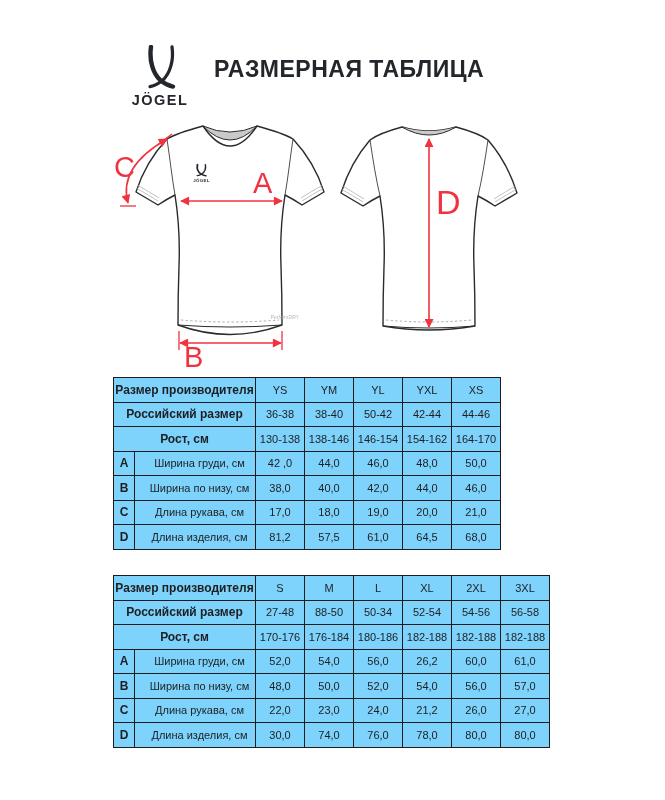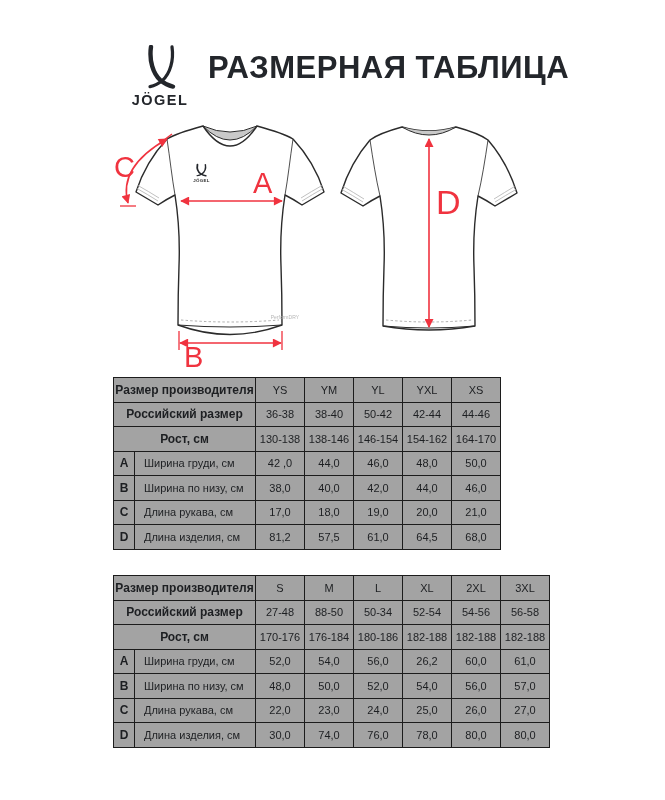--- a/index.html
+++ b/index.html
@@ -11,22 +11,22 @@
 
   
   .logo-mark{position:absolute;left:147px;top:45px;width:29px;height:44px;}
   .logo-word{
     position:absolute;left:126px;top:92px;width:68px;text-align:center;
     font-weight:bold;font-size:14.5px;letter-spacing:1.5px;color:#23262b;
   }
 
   
   .page-title{
-    position:absolute;left:208px;top:50px;margin:0;
-    font-size:31px;font-weight:bold;letter-spacing:0.5px;color:#23262b;white-space:nowrap;
+    position:absolute;left:208px;top:50px;margin:6px;
+    font-size:23px;font-weight:bold;letter-spacing:0.5px;color:#23262b;white-space:nowrap;
   }
 
   
   .shirt{position:absolute;}
   .shirt.front{left:103px;top:114px;width:225px;height:260px;}
   .shirt.back{left:330px;top:117px;width:200px;height:235px;}
   .outline{fill:#ffffff;stroke:#2b2b2b;stroke-width:1.4;stroke-linejoin:round;}
   .seam{fill:none;stroke:#3a3a3a;stroke-width:0.9;}
   .thinline{fill:none;stroke:#2b2b2b;stroke-width:1;}
   .stitch{fill:none;stroke:#a3a3a3;stroke-width:0.9;stroke-dasharray:2.4 2.2;}
@@ -34,30 +34,30 @@
   .collar-shadow{fill:#c9c9c9;stroke:none;}
   .meas{stroke:#f0333f;stroke-width:1.6;fill:none;}
   .tick{stroke:#f0333f;stroke-width:1.3;fill:none;}
   .mlabel{fill:#f0333f;font-family:"Liberation Sans","DejaVu Sans",sans-serif;font-size:29px;}
   .mlabel.big{font-size:34px;}
   .chest-text{fill:#2a2a2a;font-weight:bold;font-size:4.4px;letter-spacing:0.35px;text-anchor:middle;
     font-family:"Liberation Sans","DejaVu Sans",sans-serif;}
   .hem-tech{fill:#b5b5b5;font-size:5px;text-anchor:end;font-family:"Liberation Sans","DejaVu Sans",sans-serif;}
 
   
-  .size-table{position:absolute;border-collapse:collapse;background:#a3a3a3;table-layout:fixed;}
+  .size-table{position:absolute;border-collapse:collapse;background:#7dd3fc;table-layout:fixed;}
   .size-table.t1{left:113px;top:377px;}
   .size-table.t2{left:113px;top:575px;}
   .size-table th,.size-table td{
     border:1.5px solid #1c1c1c;height:23.5px;padding:0;text-align:center;vertical-align:middle;
     font-size:11px;font-weight:normal;color:#1d1f22;white-space:nowrap;
   }
   .size-table th.rowlbl{font-weight:bold;font-size:12px;}
   .size-table td.key{font-weight:bold;font-size:12px;}
-  .size-table td.param{text-align:left;padding-left:9px;}
+  .size-table td.param{text-align:center;padding-left:9px;}
 </style>
 </head>
 <body>
 
 <div class="stage">
 
   <div>
     <svg class="logo-mark" viewBox="0 0 30 46" aria-hidden="true">
       <path d="M4,2 C2,16 6,30 14,37 C17.5,40 22,42.5 27,43.5" fill="none" stroke="#23262b" stroke-width="4.6" stroke-linecap="round"></path>
       <path d="M26,2 C28,16 24,30 16,37 C12.5,40 8,42.5 3,43.5" fill="none" stroke="#23262b" stroke-width="3.4" stroke-linecap="round"></path>
@@ -271,21 +271,21 @@
           <td class="val">54,0</td>
           <td class="val">56,0</td>
           <td class="val">57,0</td>
         </tr>
         <tr>
           <td class="key">C</td>
           <td class="param">Длина рукава, см</td>
           <td class="val">22,0</td>
           <td class="val">23,0</td>
           <td class="val">24,0</td>
-          <td class="val">25,0</td>
+          <td class="val">21,2</td>
           <td class="val">26,0</td>
           <td class="val">27,0</td>
         </tr>
         <tr>
           <td class="key">D</td>
           <td class="param">Длина изделия, см</td>
           <td class="val">30,0</td>
           <td class="val">74,0</td>
           <td class="val">76,0</td>
           <td class="val">78,0</td>

